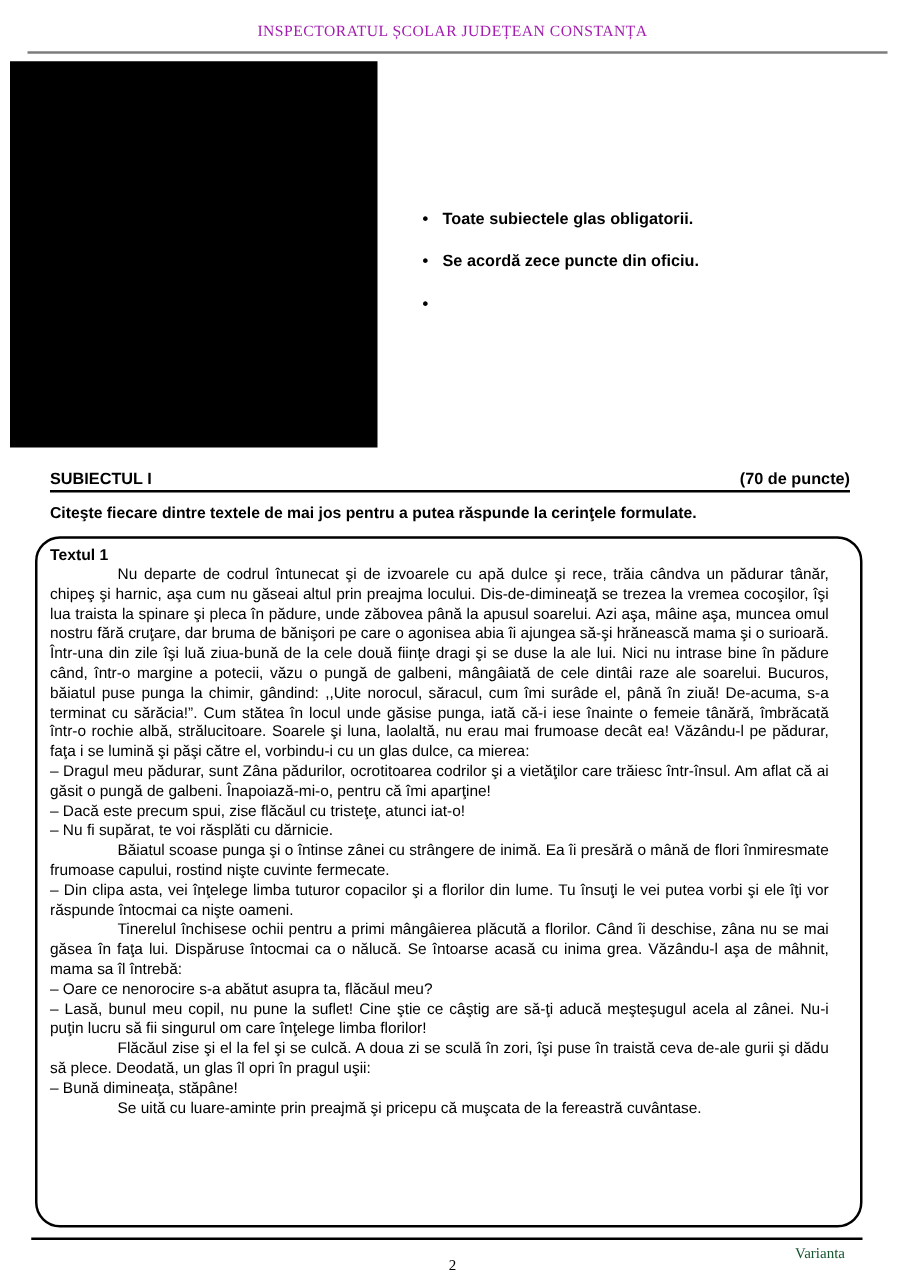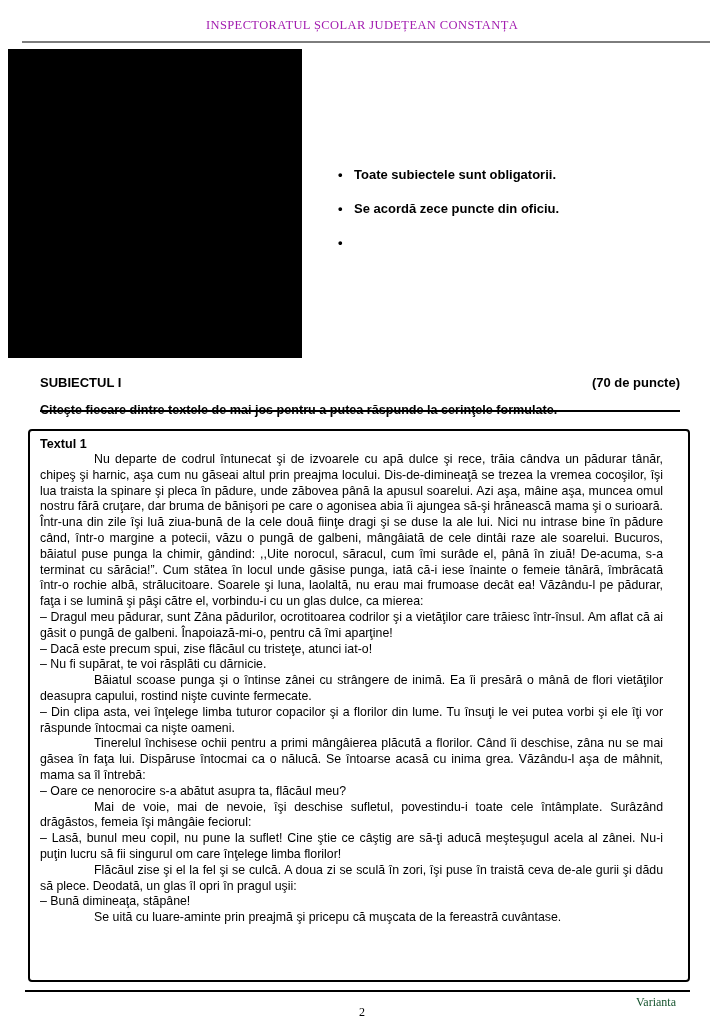--- a/index.html
+++ b/index.html
@@ -55,39 +55,39 @@
   }
 
   .subject-row {
     position: absolute;
     left: 40px; top: 375px;
     width: 640px;
     display: flex;
     justify-content: space-between;
     align-items: flex-end;
     border-bottom: 2px solid #000;
-    padding-bottom: 20px;
+    padding-bottom: 2px;
     font-weight: bold;
     font-size: 13px;
   }
 
   .intro-line {
     position: absolute;
     left: 40px; top: 403px;
     width: 650px;
     font-weight: bold;
     font-size: 12.6px;
   }
 
   .text-box {
     position: absolute;
     left: 28px; top: 429px;
     width: 662px; height: 553px;
     border: 2px solid #000;
-    border-radius: 4px;
+    border-radius: 20px;
     padding: 5px 25px 4px 10px;
   }
   .box-title {
     font-weight: bold;
     font-size: 12.6px;
     line-height: 16px;
   }
   .story p {
     font-size: 12.35px;
     line-height: 15.8px;
@@ -127,21 +127,21 @@
 <body>
 
 <div class="header-title">INSPECTORATUL ȘCOLAR JUDEȚEAN CONSTANȚA</div>
 <div class="header-rule"></div>
 
 <div class="black-box"></div>
 
 <ul class="notes">
   <li>
     <span class="dot">•</span>
-    <span>Toate subiectele sunt obligatorii.</span>
+    <span>Toate subiectele glas obligatorii.</span>
   </li>
   <li>
     <span class="dot">•</span>
     <span>Se acordă zece puncte din oficiu.</span>
   </li>
   <li>
     <span class="dot">•</span>
   </li>
 </ul>
 
@@ -152,25 +152,24 @@
 
 <div class="intro-line">Citeşte fiecare dintre textele de mai jos pentru a putea răspunde la cerinţele formulate.</div>
 
 <div class="text-box">
   <div class="box-title">Textul 1</div>
   <div class="story">
     <p class="narr">Nu departe de codrul întunecat şi de izvoarele cu apă dulce şi rece, trăia cândva un pădurar tânăr, chipeş şi harnic, aşa cum nu găseai altul prin preajma locului. Dis-de-dimineaţă se trezea la vremea cocoşilor, îşi lua traista la spinare şi pleca în pădure, unde zăbovea până la apusul soarelui. Azi aşa, mâine aşa, muncea omul nostru fără cruţare, dar bruma de bănişori pe care o agonisea abia îi ajungea să-şi hrănească mama şi o surioară. Într-una din zile îşi luă ziua-bună de la cele două fiinţe dragi şi se duse la ale lui. Nici nu intrase bine în pădure când, într-o margine a potecii, văzu o pungă de galbeni, mângâiată de cele dintâi raze ale soarelui. Bucuros, băiatul puse punga la chimir, gândind: ,,Uite norocul, săracul, cum îmi surâde el, până în ziuă! De-acuma, s-a terminat cu sărăcia!”. Cum stătea în locul unde găsise punga, iată că-i iese înainte o femeie tânără, îmbrăcată într-o rochie albă, strălucitoare. Soarele şi luna, laolaltă, nu erau mai frumoase decât ea! Văzându-l pe pădurar, faţa i se lumină şi păşi către el, vorbindu-i cu un glas dulce, ca mierea:</p>
     <p>– Dragul meu pădurar, sunt Zâna pădurilor, ocrotitoarea codrilor şi a vietăţilor care trăiesc într-însul. Am aflat că ai găsit o pungă de galbeni. Înapoiază-mi-o, pentru că îmi aparţine!</p>
     <p>– Dacă este precum spui, zise flăcăul cu tristeţe, atunci iat-o!</p>
     <p>– Nu fi supărat, te voi răsplăti cu dărnicie.</p>
-    <p class="narr">Băiatul scoase punga şi o întinse zânei cu strângere de inimă. Ea îi presără o mână de flori vietăţilor deasupra capului, rostind nişte cuvinte fermecate.</p>
+    <p class="narr">Băiatul scoase punga şi o întinse zânei cu strângere de inimă. Ea îi presără o mână de flori înmiresmate frumoase capului, rostind nişte cuvinte fermecate.</p>
     <p>– Din clipa asta, vei înţelege limba tuturor copacilor şi a florilor din lume. Tu însuţi le vei putea vorbi şi ele îţi vor răspunde întocmai ca nişte oameni.</p>
     <p class="narr">Tinerelul închisese ochii pentru a primi mângâierea plăcută a florilor. Când îi deschise, zâna nu se mai găsea în faţa lui. Dispăruse întocmai ca o nălucă. Se întoarse acasă cu inima grea. Văzându-l aşa de mâhnit, mama sa îl întrebă:</p>
     <p>– Oare ce nenorocire s-a abătut asupra ta, flăcăul meu?</p>
-    <p class="narr">Mai de voie, mai de nevoie, îşi deschise sufletul, povestindu-i toate cele întâmplate. Surâzând drăgăstos, femeia îşi mângâie feciorul:</p>
     <p>– Lasă, bunul meu copil, nu pune la suflet! Cine ştie ce câştig are să-ţi aducă meşteşugul acela al zânei. Nu-i puţin lucru să fii singurul om care înţelege limba florilor!</p>
     <p class="narr">Flăcăul zise şi el la fel şi se culcă. A doua zi se sculă în zori, îşi puse în traistă ceva de-ale gurii şi dădu să plece. Deodată, un glas îl opri în pragul uşii:</p>
     <p>– Bună dimineaţa, stăpâne!</p>
     <p class="narr">Se uită cu luare-aminte prin preajmă şi pricepu că muşcata de la fereastră cuvântase.</p>
   </div>
 </div>
 
 <div class="footer-rule"></div>
 <div class="footer-left">Simulare judeţeană - Limba şi literatura română</div>
 <div class="footer-right">Varianta</div>

